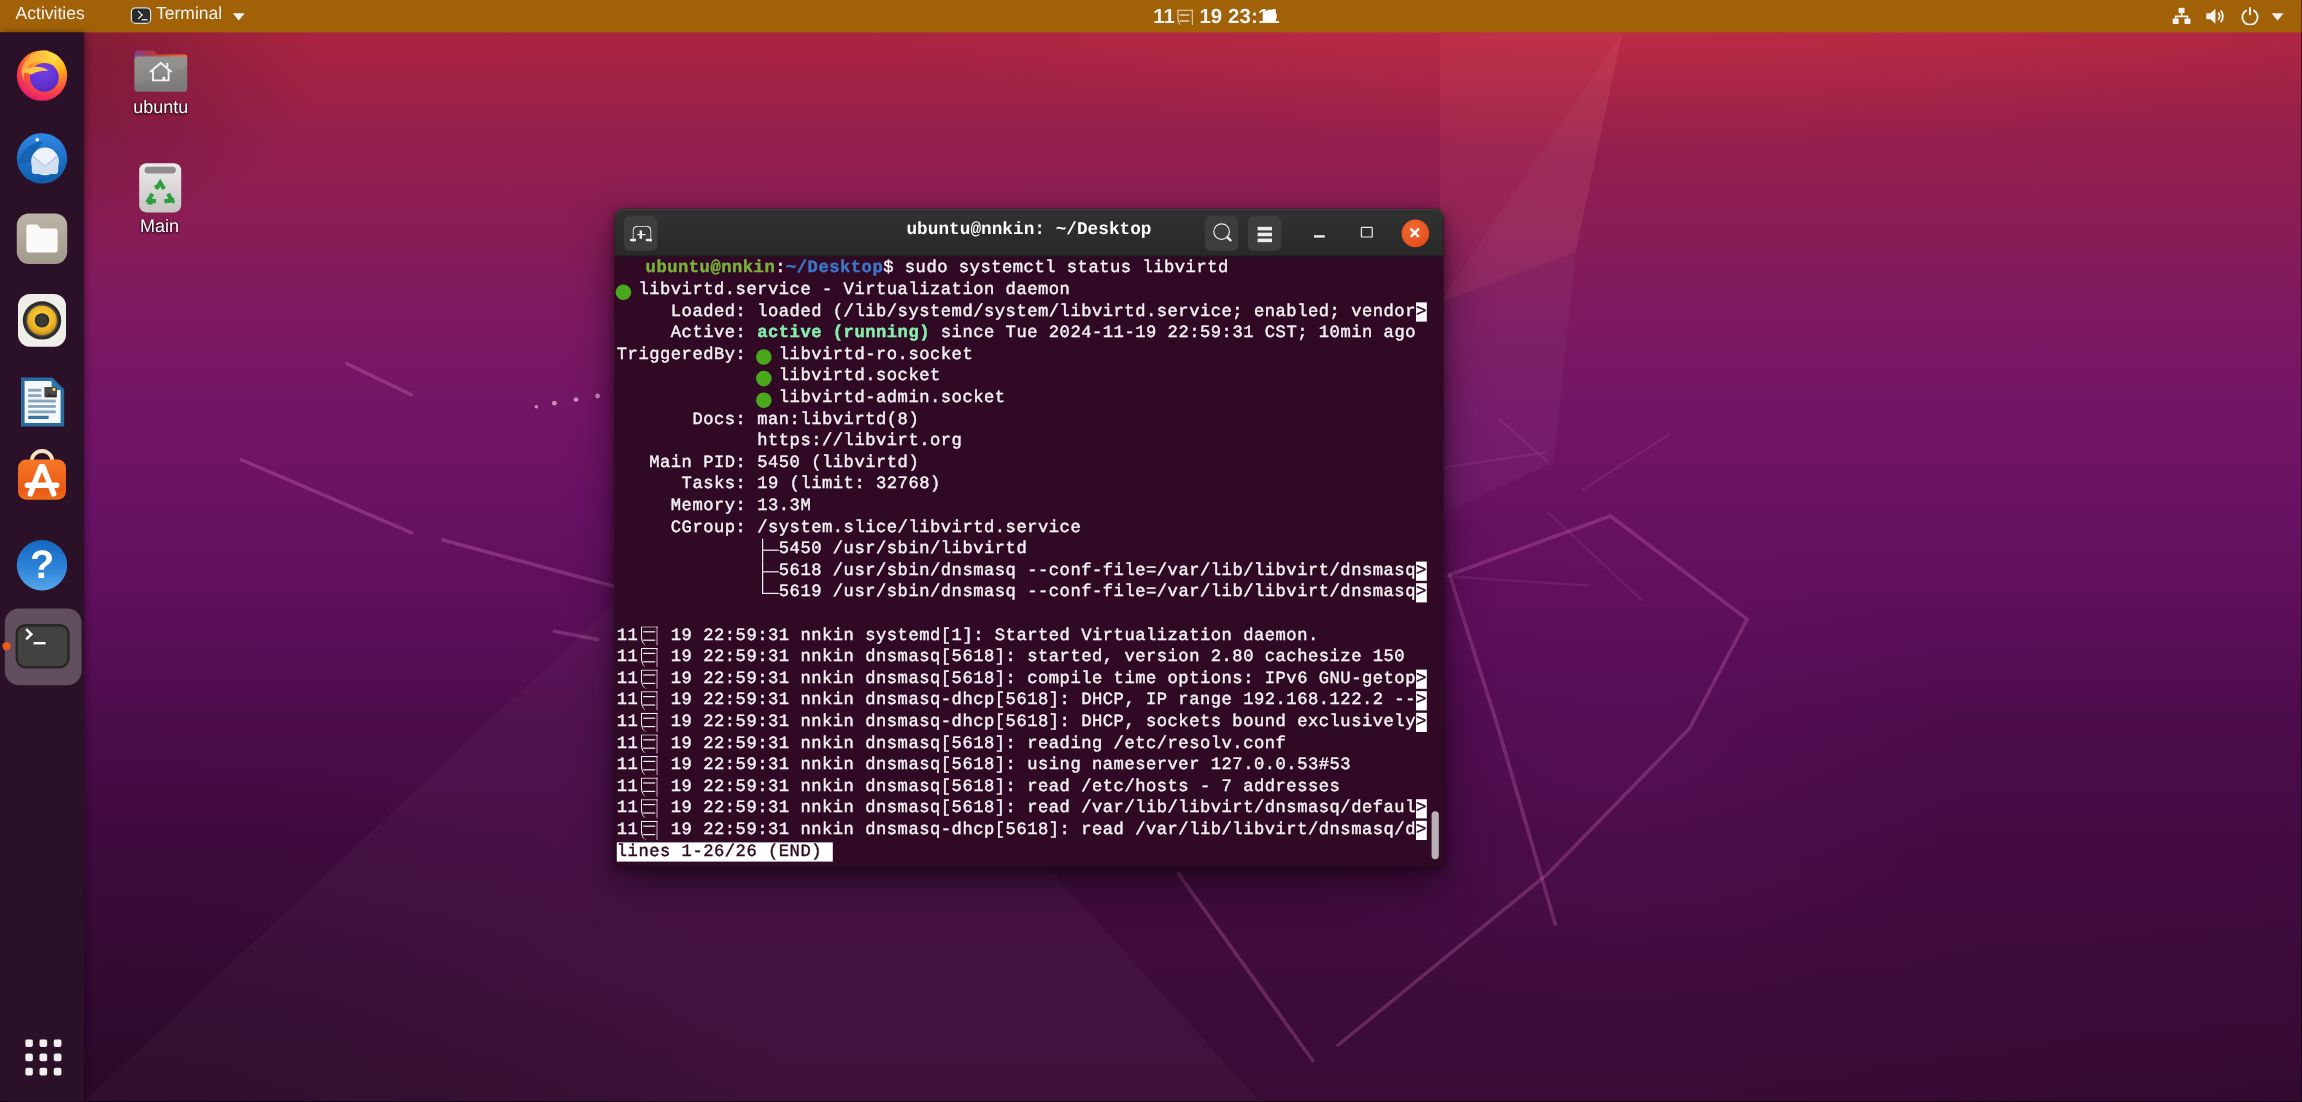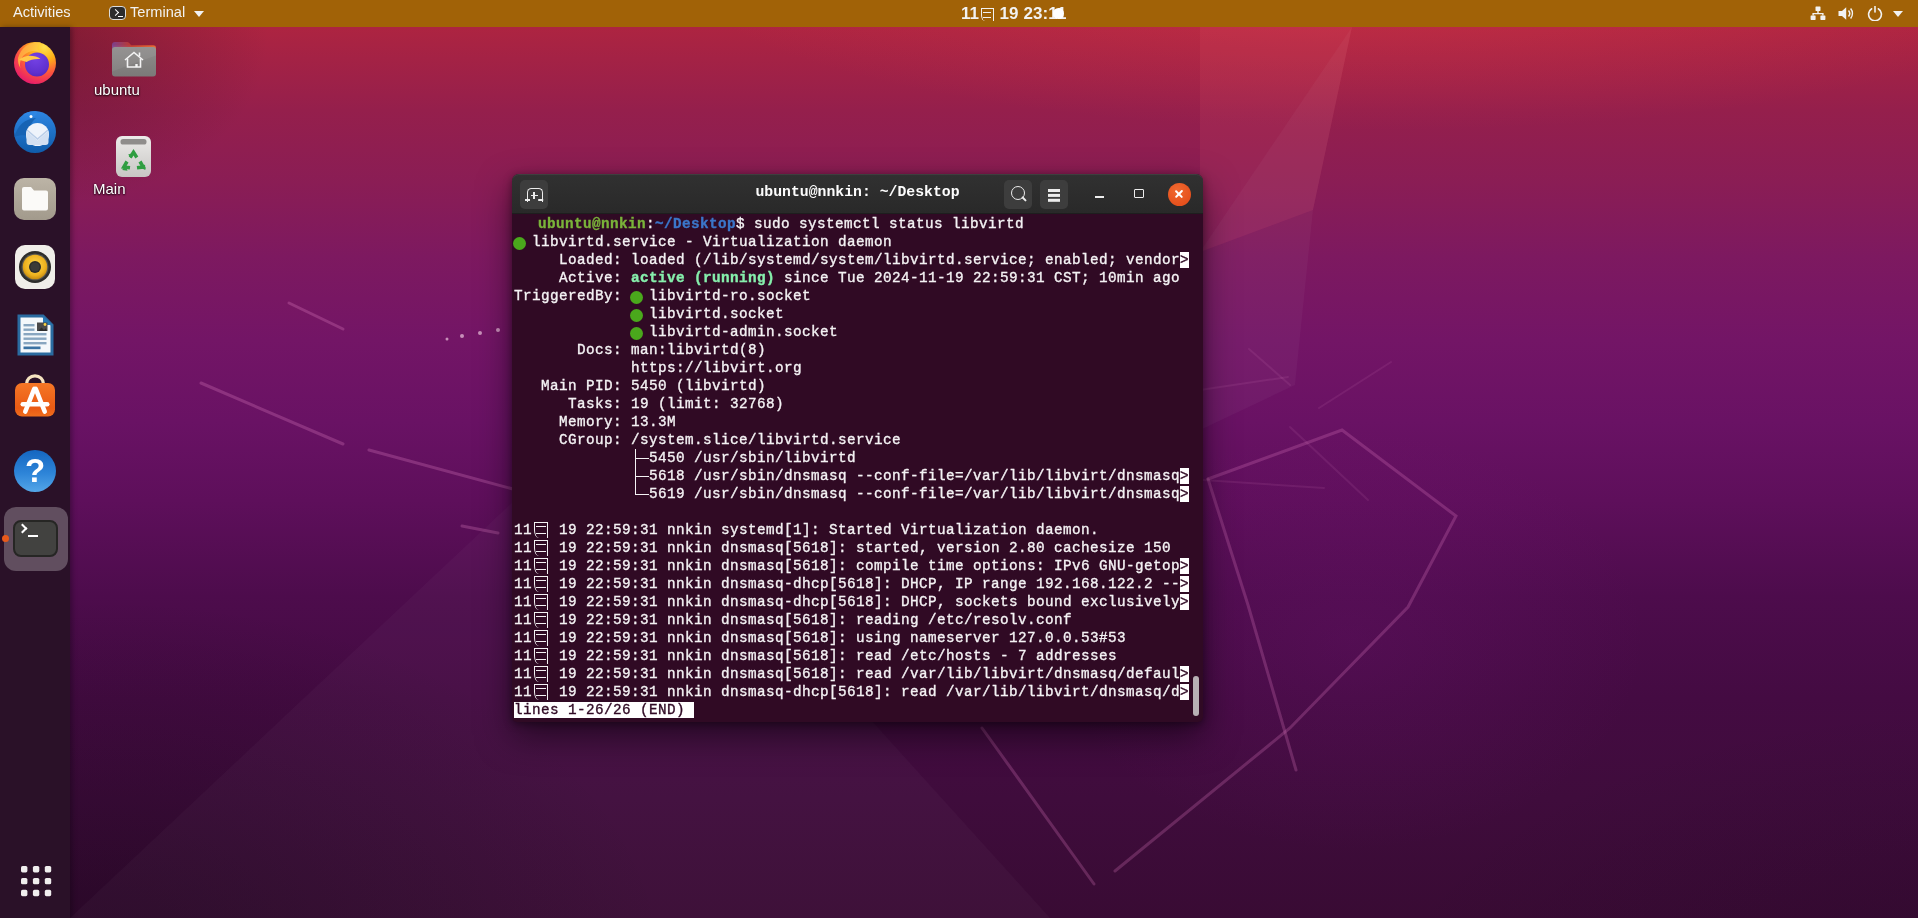--- a/index.html
+++ b/index.html
@@ -25,21 +25,21 @@
 #topbar .tcaret { position:absolute; left:194px; top:11px; }
 #clock { position:absolute; left:949px; top:4px; width:110px; font-size:17px; letter-spacing:0.1px; font-weight:bold;margin-left:12px; }
 #recdot { position:absolute; left:1053px; top:8px; width:11px; height:11px; border-radius:50%; background:#fff; }
 
 #dock { position:absolute; left:0; top:27px; width:70px; height:891px; background:#2a1128; box-shadow:2px 0 5px rgba(10,2,12,0.35); }
 .dicon { position:absolute; left:11px; width:48px; height:48px; }
 #term-active { position:absolute; left:4px; top:480px; width:63.5px; height:64px; background:rgba(255,255,255,0.26); border-radius:12px; }
 #term-dot { position:absolute; left:2px; top:508px; width:7px; height:7px; border-radius:50%; background:#e8591b; }
 #grid9 { position:absolute; left:21px; top:839px; width:31px; height:31px; }
 
-.dlabel { position:absolute; color:#fff; font-size:15px; text-shadow:0 1px 2px rgba(0,0,0,0.85), 0 0 2px rgba(0,0,0,0.6); }
+.dlabel { position:absolute; color:#fff; font-size:15px; text-align:center; text-shadow:0 1px 2px rgba(0,0,0,0.85), 0 0 2px rgba(0,0,0,0.6); }
 
 #win { position:absolute; left:512px; top:174px; width:691px; height:548px; border-radius:7px 7px 5px 5px; box-shadow:0 14px 34px rgba(0,0,0,0.5), 0 2px 8px rgba(0,0,0,0.4); background:#300a24; }
 #titlebar { position:absolute; left:0; top:0; width:691px; height:40px; border-radius:7px 7px 0 0; background:linear-gradient(#313131, #292929); border-bottom:1px solid #1e1e1e; box-shadow:inset 0 1px 0 rgba(255,255,255,0.07); }
 #title { position:absolute; left:0; top:10px; width:100%; text-align:center; color:#fdfdfd; font-size:14.8px; font-weight:bold;font-family:Liberation Mono, monospace; }
 .tbtn { position:absolute; top:5.5px; width:28px; height:29px; background:#3d3d3d; border-radius:5px; }
 #newtab { left:8px; }
 #srch { left:491.5px; }
 #menu { left:528px; }
 #newtab::before { content:""; position:absolute; left:7px; top:8.5px; width:14px; height:13px; border:1.8px solid #ededed; border-bottom:none; border-radius:4.5px 4.5px 0 0; }
 #newtab::after { content:""; position:absolute; left:5.1px; top:19.7px; width:4.6px; height:1.8px; background:#ededed; box-shadow:13.2px 0 0 #ededed; }

